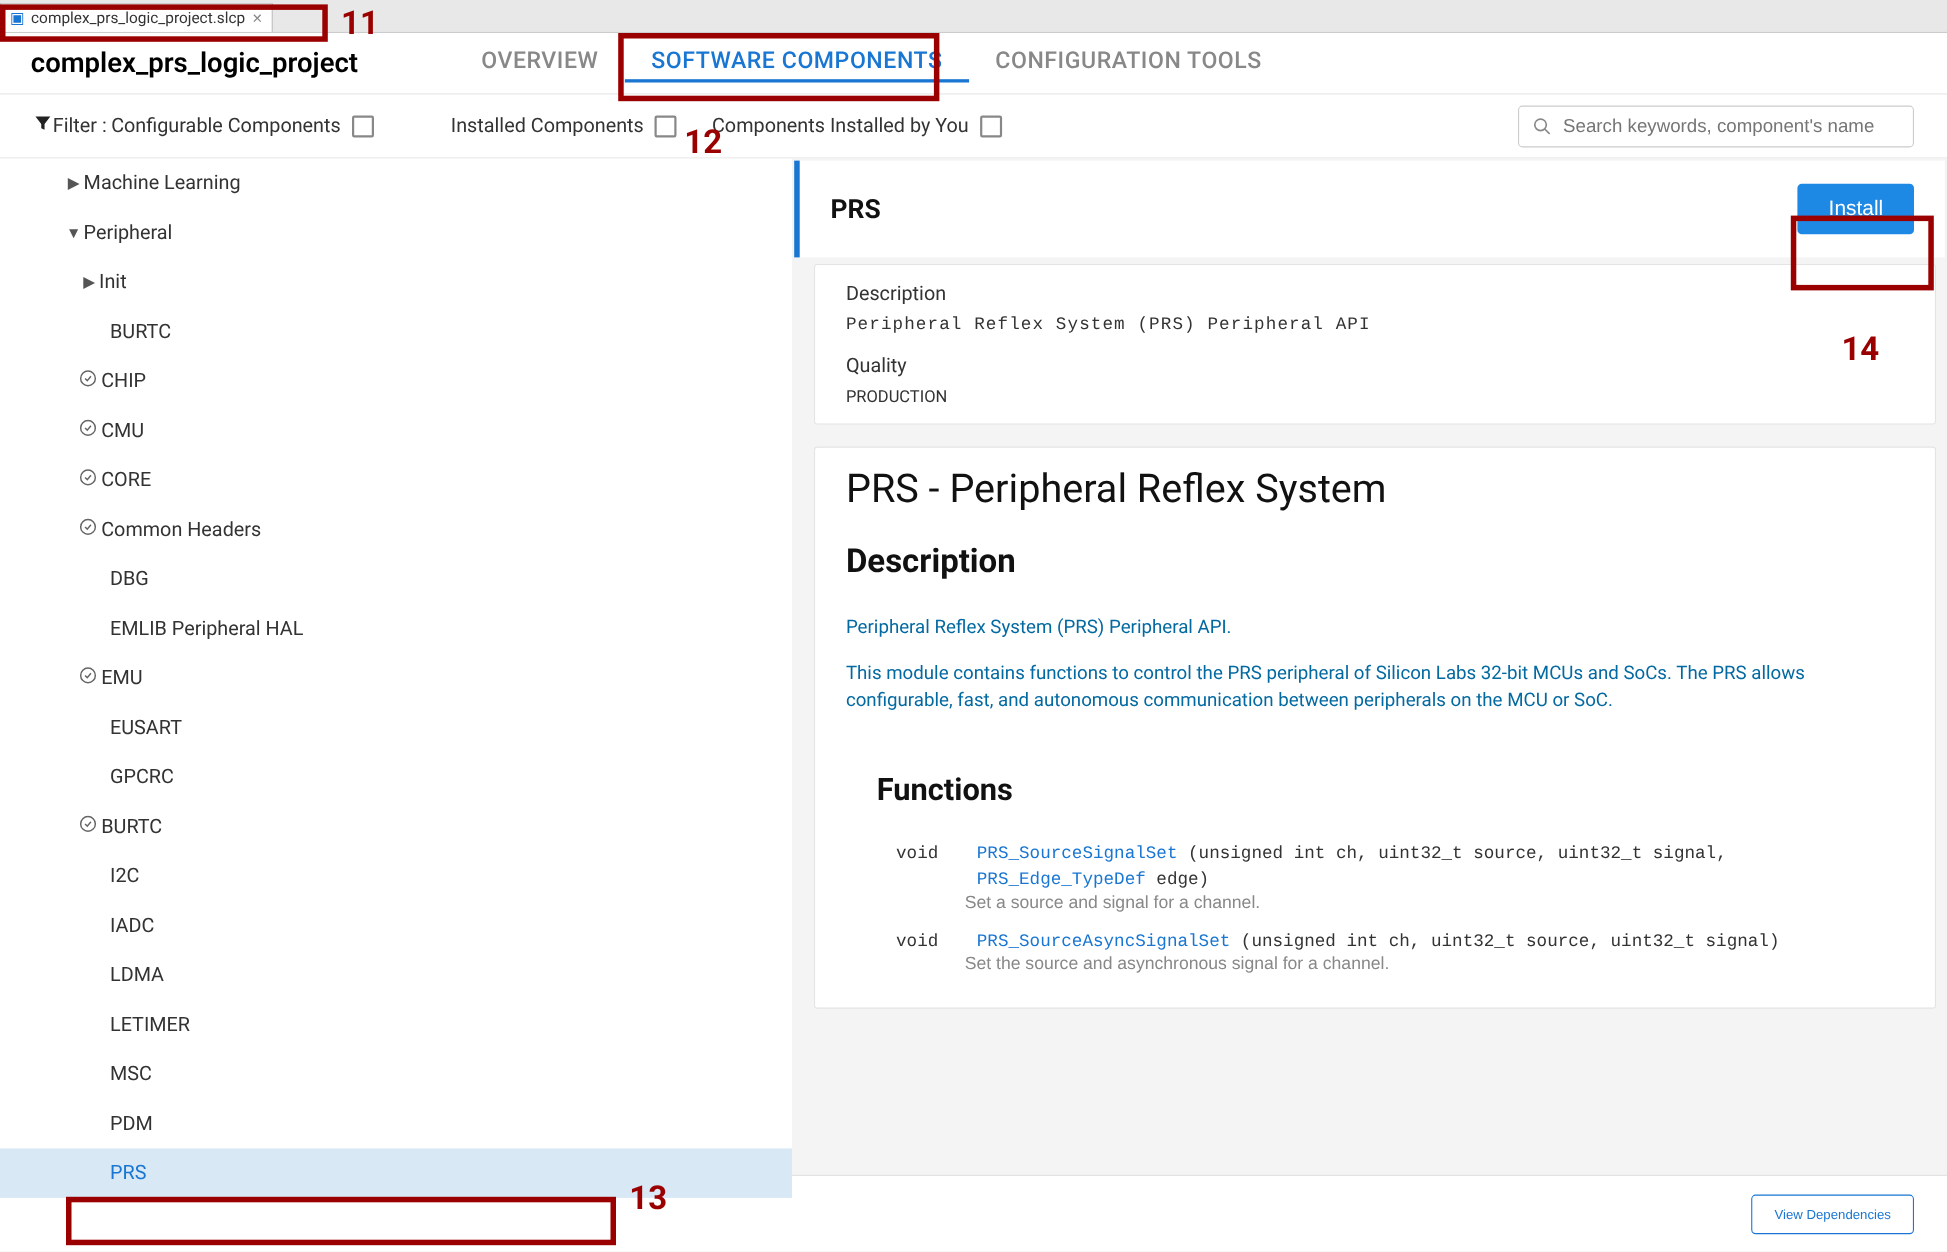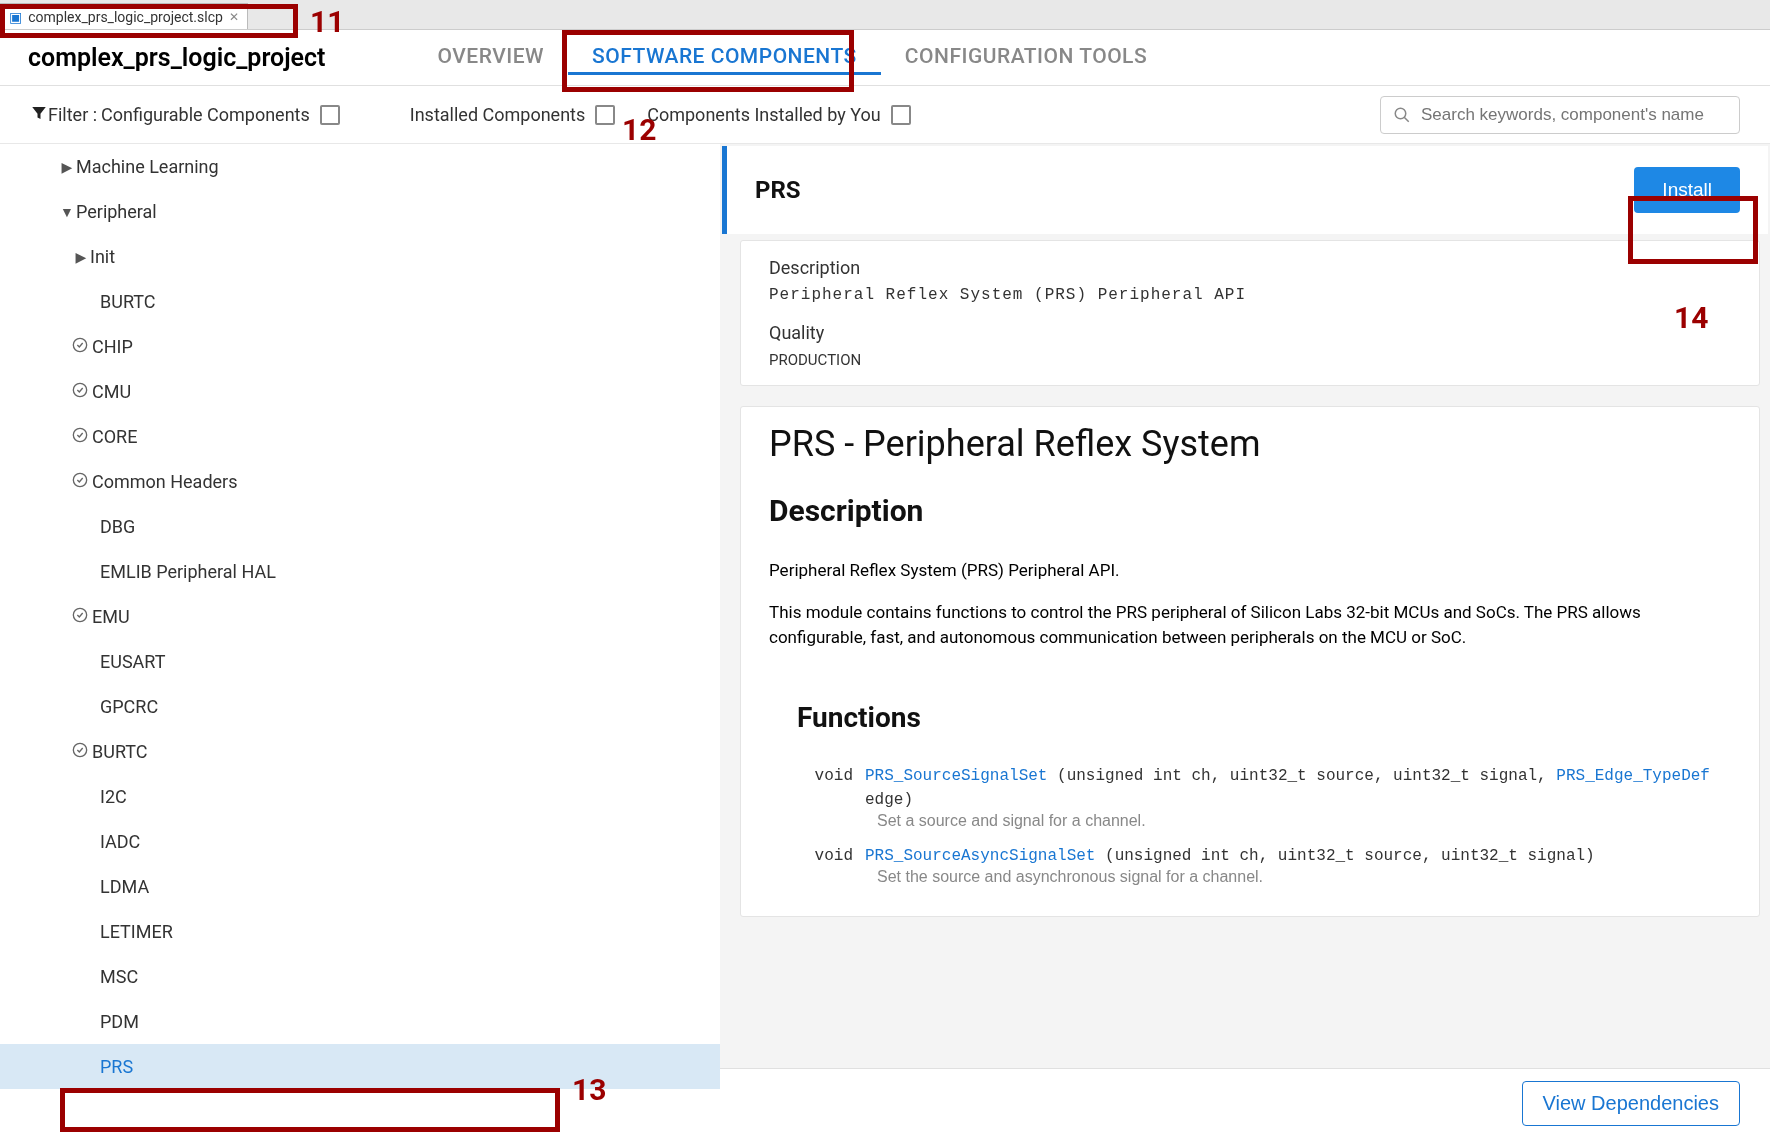--- a/index.html
+++ b/index.html
@@ -52,31 +52,31 @@
   .detail-scroll::-webkit-scrollbar-thumb { background: #bbb; }
 
   .card { background: #fff; border: 1px solid #e4e4e4; border-radius: 3px; padding: 16px 28px; margin-bottom: 20px; }
   .card h4 { font-size: 18px; font-weight: 400; color: #333; margin-bottom: 8px; }
   .card .mono { font-family: "Courier New", monospace; font-size: 16px; color: #333; letter-spacing: 1px; }
   .card .prod { font-size: 15px; color: #333; }
   .card .sep { height: 18px; }
 
   .doc-card h1 { font-size: 36px; font-weight: 400; color: #111; margin-bottom: 28px; }
   .doc-card h2 { font-size: 30px; font-weight: 700; color: #111; margin-bottom: 30px; }
-  .doc-card p { font-size: 17px; color: #000000; line-height: 1.5; margin-bottom: 16px; }
+  .doc-card p { font-size: 17px; color: #0369a1; line-height: 1.5; margin-bottom: 16px; }
   .doc-card h3 { font-size: 28px; font-weight: 700; color: #111; margin: 50px 0 30px 28px; }
 
-  .func-row { display: flex; margin: 10px 0 0 40px; font-family: "Courier New", monospace; font-size: 16px; line-height: 1.5; }
+  .func-row { display: flex; margin: 10px 0 0 40px; font-family: "Courier New", monospace; font-size: 16px; line-height: 1.5; gap: 23px; }
   .func-ret { width: 56px; text-align: right; color: #333; padding-right: 12px; }
   .func-sig { flex: 1; color: #333; }
   .func-sig .fn { color: #1976D2; }
   .func-desc { margin-left: 108px; font-size: 16px; color: #888; font-family: -apple-system, sans-serif; margin-bottom: 14px; }
 
   .footer { height: 70px; background: #fff; border-top: 1px solid #e0e0e0; display: flex; align-items: center; justify-content: flex-end; padding: 0 30px; }
-  .deps-btn { border: 1px solid #1976D2; color: #1976D2; background: #fff; border-radius: 4px; padding: 10px 20px; font-size: 20px; cursor: pointer; }
+  .deps-btn { border: 1px solid #1976D2; color: #1976D2; background: #fff; border-radius: 4px; padding: 10px 20px; font-size: 12px; cursor: pointer; }
 
   .annot { position: absolute; border: 5px solid #9b0000; pointer-events: none; z-index: 100; }
   .annot-label { position: absolute; color: #9b0000; font-size: 30px; font-weight: 700; z-index: 101; pointer-events: none; }
 </style>
 </head>
 <body>
 
 <div class="annot" style="left:0;top:4px;width:298px;height:34px;"></div>
 <div class="annot-label" style="left:310px;top:4px;">11</div>
 

